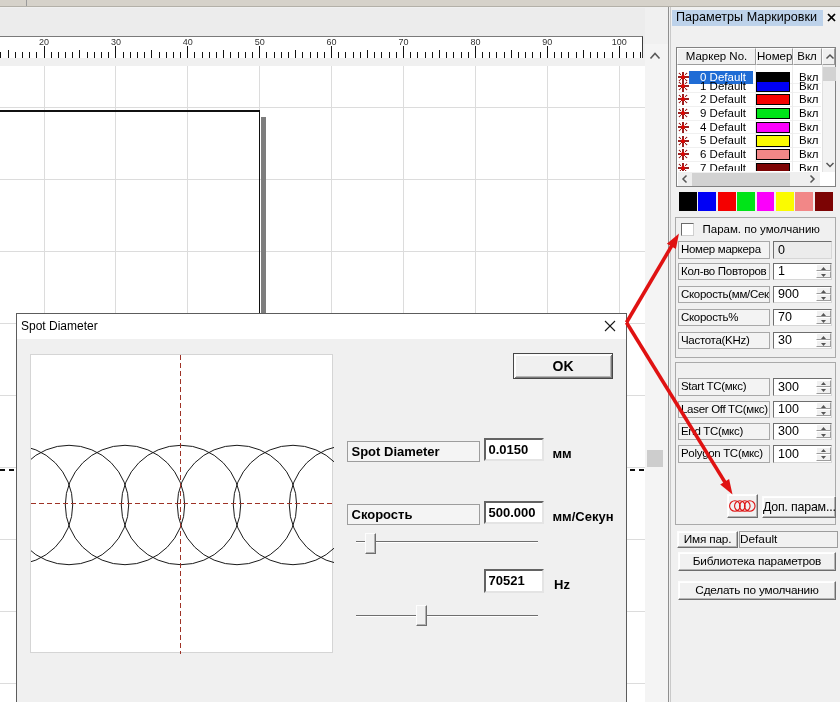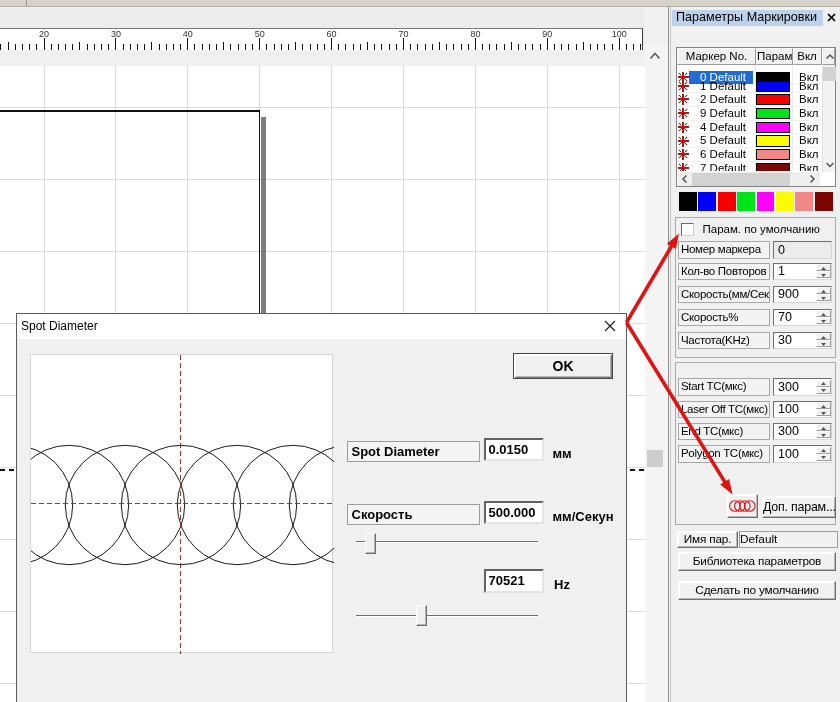--- a/index.html
+++ b/index.html
@@ -4,21 +4,21 @@
 * { margin:0; padding:0; box-sizing:border-box; }
 html,body { width:840px; height:702px; overflow:hidden; }
 body { font-family:"Liberation Sans", sans-serif; position:relative; background:#f0f0f0; }
 .abs { position:absolute; }
 
 
 #topbar { left:0; top:0; width:840px; height:7px; background:#d6d2ca; border-bottom:1px solid #b3b0a8; }
 #upleft { left:0; top:8px; width:645px; height:36px; background:#ececec; }
 
 
-#ruler { left:0; top:28px; width:643px; height:21.5px; background:#fff; border-top:1.5px solid #7a7a7a; border-right:1.5px solid #3a3a3a; }
+#ruler { left:0; top:36px; width:643px; height:21.5px; background:#fff; border-top:1.5px solid #7a7a7a; border-right:1.5px solid #3a3a3a; }
 
 
 #canvas { left:0; top:65.5px; width:645px; height:636.5px; background:#fff; }
 
 
 #vscroll { left:645px; top:44px; width:22.5px; height:658px; background:#f4f4f4; }
 #vthumb { position:absolute; left:2px; top:406px; width:16px; height:17px; background:#cdcdcd; }
 #sep1 { left:667.5px; top:7px; width:1px; height:695px; background:#8f8f8f; }
 #sep2 { left:669.5px; top:7px; width:1px; height:695px; background:#c9c9c9; }
 
@@ -390,21 +390,21 @@
 </svg>
           <div class="rowtxt">7 Default</div>
           <div class="sw" style="background:#7c0404"></div>
           <div class="vkl">Вкл</div>
         </div>
         <div style="position:absolute;left:78px;top:0;width:1px;height:100%;background:#ebebeb"></div>
         <div style="position:absolute;left:115px;top:0;width:1px;height:100%;background:#ebebeb"></div>
       </div>
   </div>
   <div class="hcell" style="left:0px;width:79px;">Маркер No.</div>
-  <div class="hcell" style="left:79px;width:36.5px;">Парам</div>
+  <div class="hcell" style="left:79px;width:36.5px;">Номер</div>
   <div class="hcell" style="left:115.5px;width:29px;">Вкл</div>
   <div class="hcell" style="left:144.5px;width:13.5px;"></div>
   <div id="lvs">
     <svg width="14" height="14" style="position:absolute;left:0px;top:-14.5px">
         <polyline points="3.5,8.5 7,5 10.5,8.5" fill="none" stroke="#555" stroke-width="1.5"></polyline>
       </svg>
     <div id="lvthumb"></div>
     <svg width="14" height="14" style="position:absolute;left:0px;top:93px">
         <polyline points="3.5,5 7,8.5 10.5,5" fill="none" stroke="#555" stroke-width="1.5"></polyline>
       </svg>

